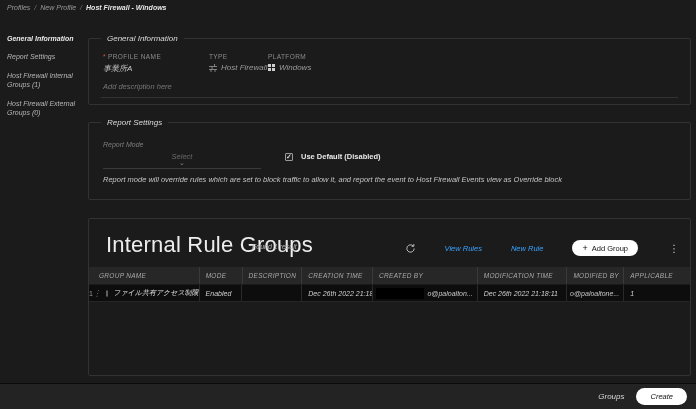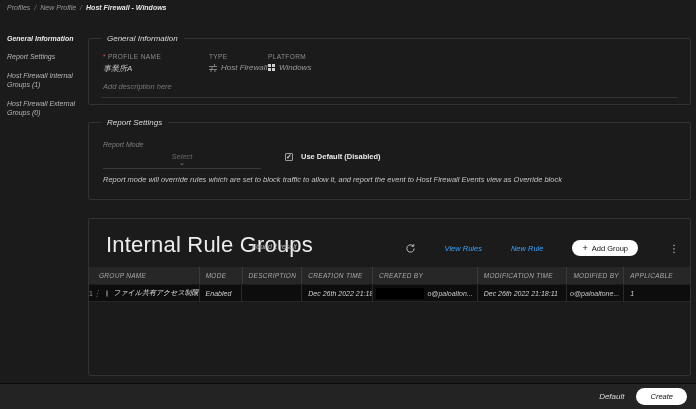--- a/index.html
+++ b/index.html
@@ -205,15 +205,15 @@
     <div class="cell c5">Dec 26th 2022 21:18:11</div>
     <div class="cell c6 email-cell">
       <span class="redact"></span>
       <span class="email">o@paloaltone...</span>
     </div>
     <div class="cell c7">1</div>
   </div>
 </div>
 
 <div class="footer">
-  <span class="cancel-btn">Default</span>
+  <span class="cancel-btn">Groups</span>
   <span class="create-btn">Create</span>
 </div>
 
 </body></html>

